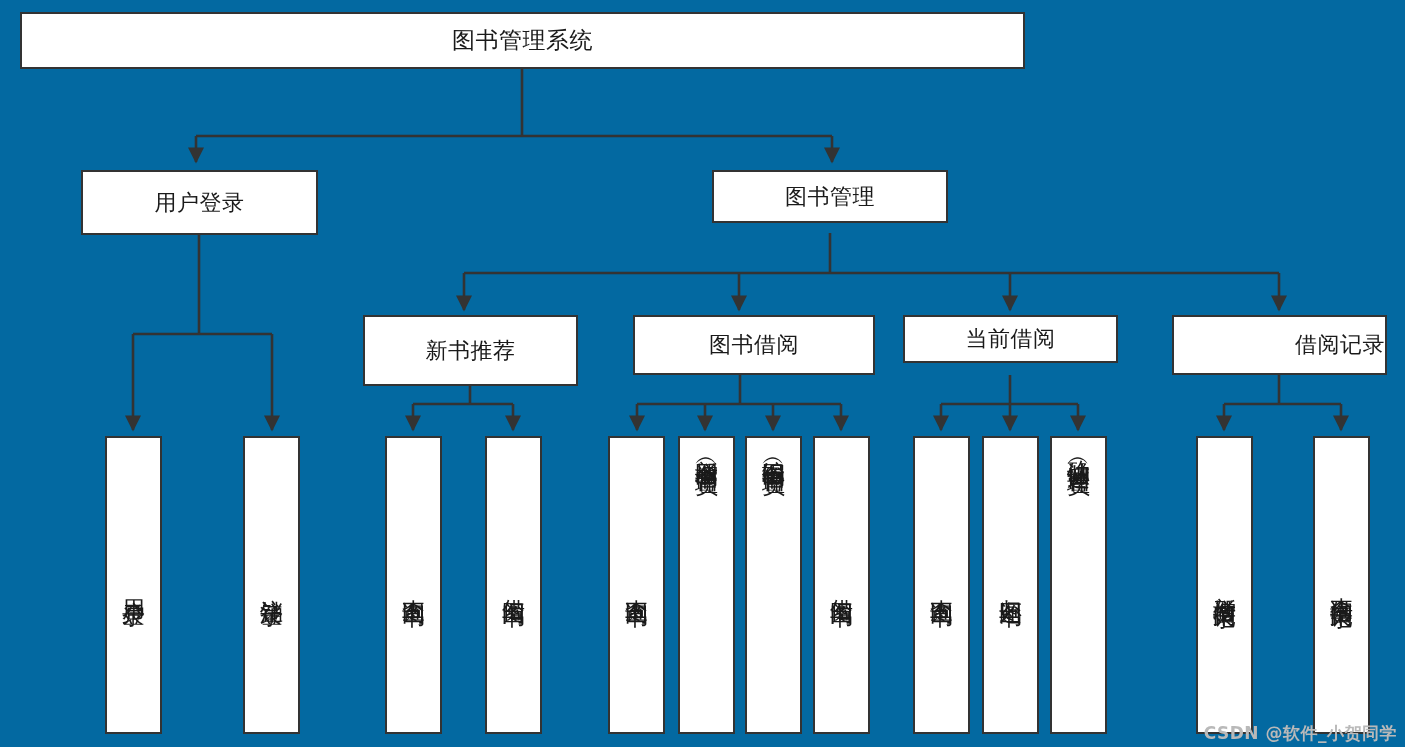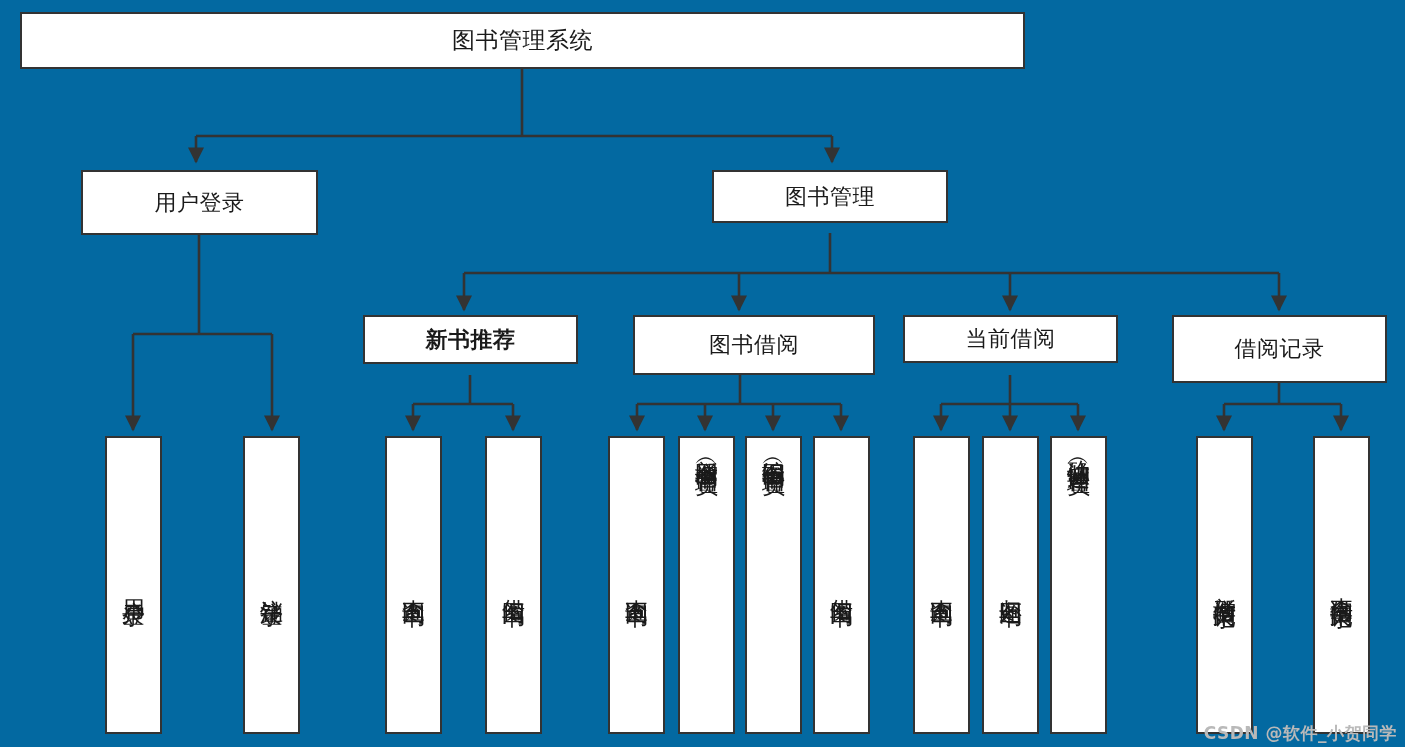--- a/index.html
+++ b/index.html
@@ -138,30 +138,30 @@
     <span class="node-label">图书管理系统</span>
   </div>
 
   <div class="node horizontal branch" style="left:81px; top:170px; width:237px; height:65px;">
     <span class="node-label">用户登录</span>
   </div>
   <div class="node horizontal branch" style="left:712px; top:170px; width:236px; height:53px;">
     <span class="node-label">图书管理</span>
   </div>
 
-  <div class="node horizontal branch" style="left:363px; top:315px; width:215px; height:49px;font-weight:bold;">
+  <div class="node horizontal branch" style="left:363px; top:315px; width:215px; height:71px;">
     <span class="node-label">新书推荐</span>
   </div>
   <div class="node horizontal branch" style="left:633px; top:315px; width:242px; height:60px;">
     <span class="node-label">图书借阅</span>
   </div>
   <div class="node horizontal branch" style="left:903px; top:315px; width:215px; height:48px;">
     <span class="node-label">当前借阅</span>
   </div>
-  <div class="node horizontal branch" style="left:1172px; top:315px; width:215px; height:68px;">
+  <div class="node horizontal branch" style="left:1172px; top:315px; width:215px; height:60px;justify-content:flex-end;">
     <span class="node-label">借阅记录</span>
   </div>
 
   <div class="node leaf" style="left:105px; top:436px; width:57px; height:298px;">
     <span class="node-label">用户登录</span>
   </div>
   <div class="node leaf" style="left:243px; top:436px; width:57px; height:298px;">
     <span class="node-label">注销登录</span>
   </div>
 

